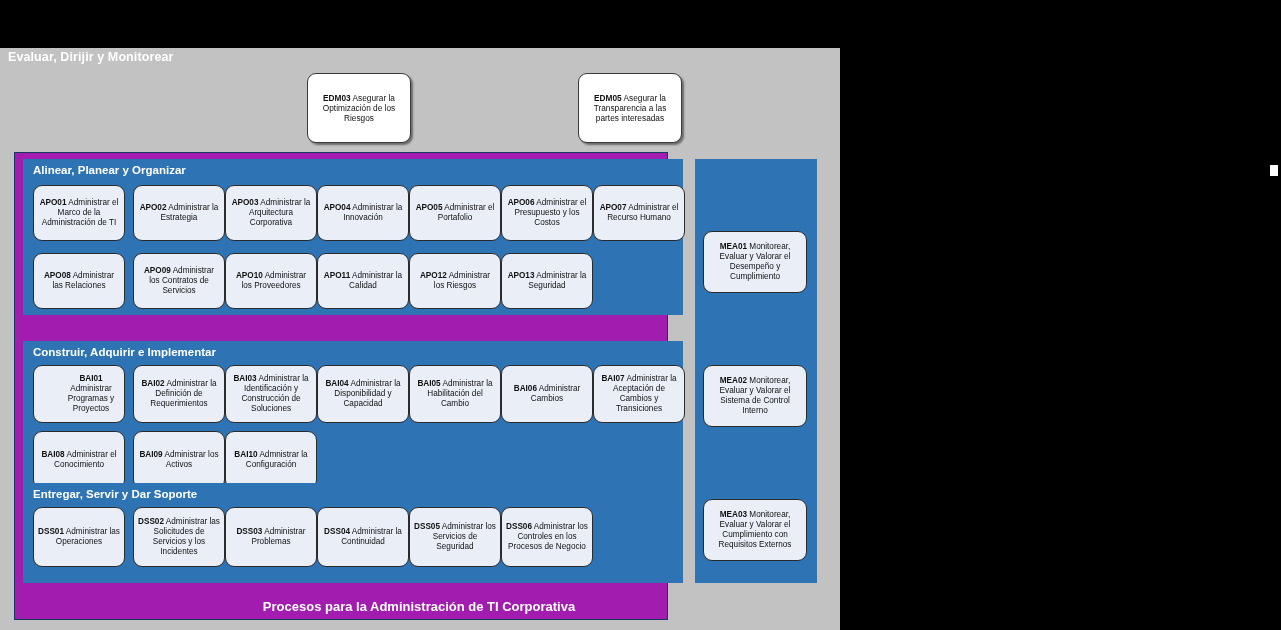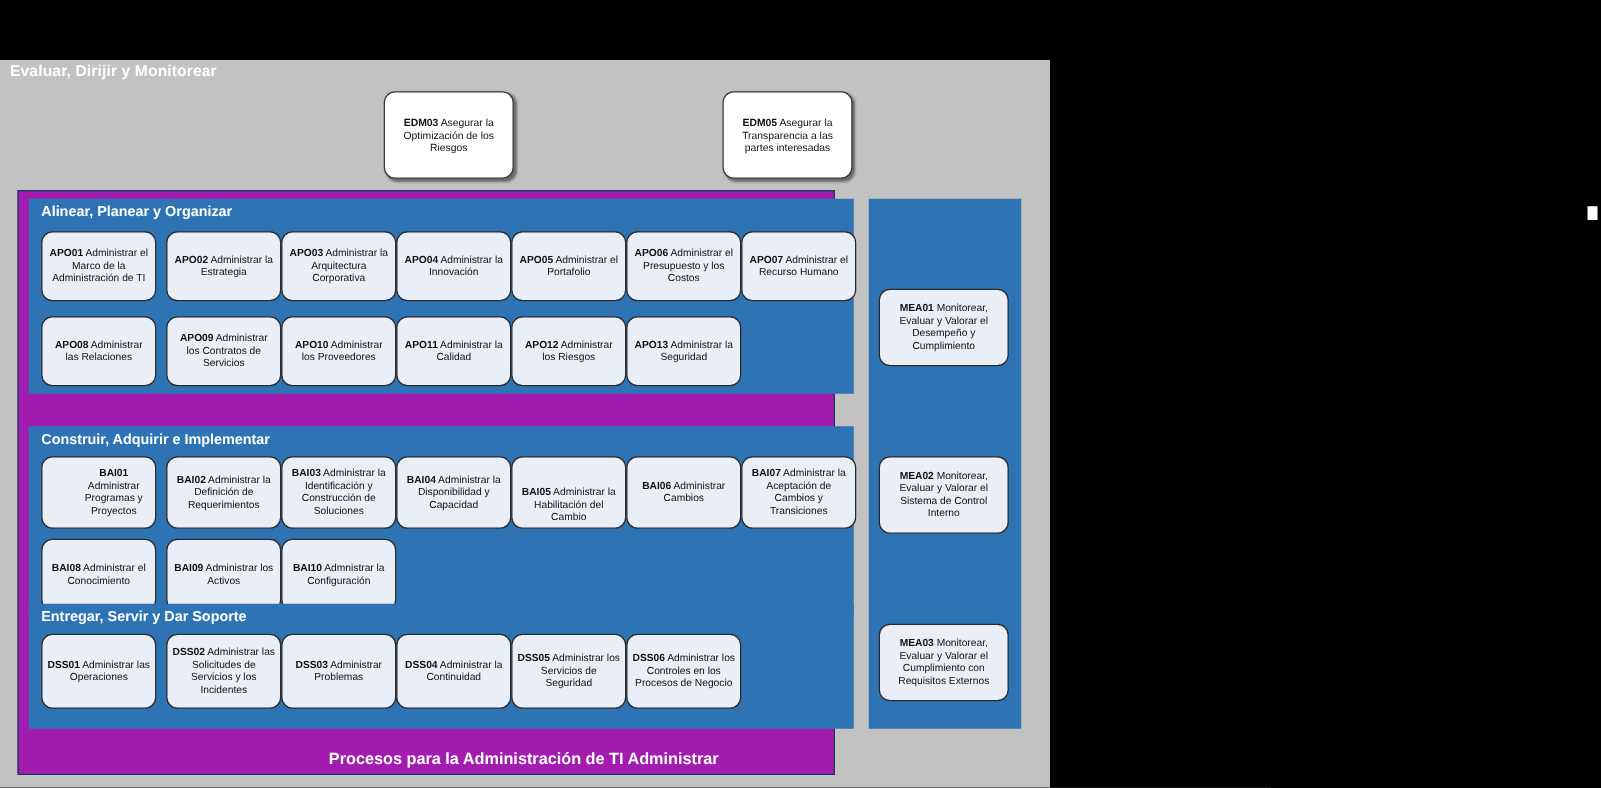--- a/index.html
+++ b/index.html
@@ -235,21 +235,21 @@
           </div>
           <div class="pbox" style="left: 110px; top: 24px; width: 92px; height: 58px;">
             <div><b>BAI02</b><span> Administrar la Definición de Requerimientos</span></div>
           </div>
           <div class="pbox" style="left: 202px; top: 24px; width: 92px; height: 58px;">
             <div><b>BAI03</b><span> Administrar la Identificación y Construcción de Soluciones</span></div>
           </div>
           <div class="pbox" style="left: 294px; top: 24px; width: 92px; height: 58px;">
             <div><b>BAI04</b><span> Administrar la Disponibilidad y Capacidad</span></div>
           </div>
-          <div class="pbox" style="left: 386px; top: 24px; width: 92px; height: 58px; align-items: flex-end;">
+          <div class="pbox" style="left: 386px; top: 24px; width: 92px; height: 58px;">
             <div><b>BAI05</b><span> Administrar la Habilitación del Cambio</span></div>
           </div>
           <div class="pbox" style="left: 478px; top: 24px; width: 92px; height: 58px;">
             <div><b>BAI06</b><span> Administrar Cambios</span></div>
           </div>
           <div class="pbox" style="left: 570px; top: 24px; width: 92px; height: 58px;">
             <div><b>BAI07</b><span> Administrar la Aceptación de Cambios y Transiciones</span></div>
           </div>
           <div class="pbox" style="left: 10px; top: 90px; width: 92px; height: 58px;">
             <div><b>BAI08</b><span> Administrar el Conocimiento</span></div>
@@ -298,18 +298,18 @@
           </div>
           <div class="pbox" style="left: 8px; top: 340px; width: 104px; height: 62px;">
             <div><b>MEA03</b><span> Monitorear, Evaluar y Valorar el Cumplimiento con Requisitos Externos</span></div>
           </div>
         </div>
     </div>
 
   </div>
 
   <div class="bottom-banner">
-    <span>Procesos para la Administración de TI Administrar</span>
+    <span>Procesos para la Administración de TI Corporativa</span>
   </div>
 
   <div class="edge-artifact"></div>
 
 </div>
 
 </body></html>

